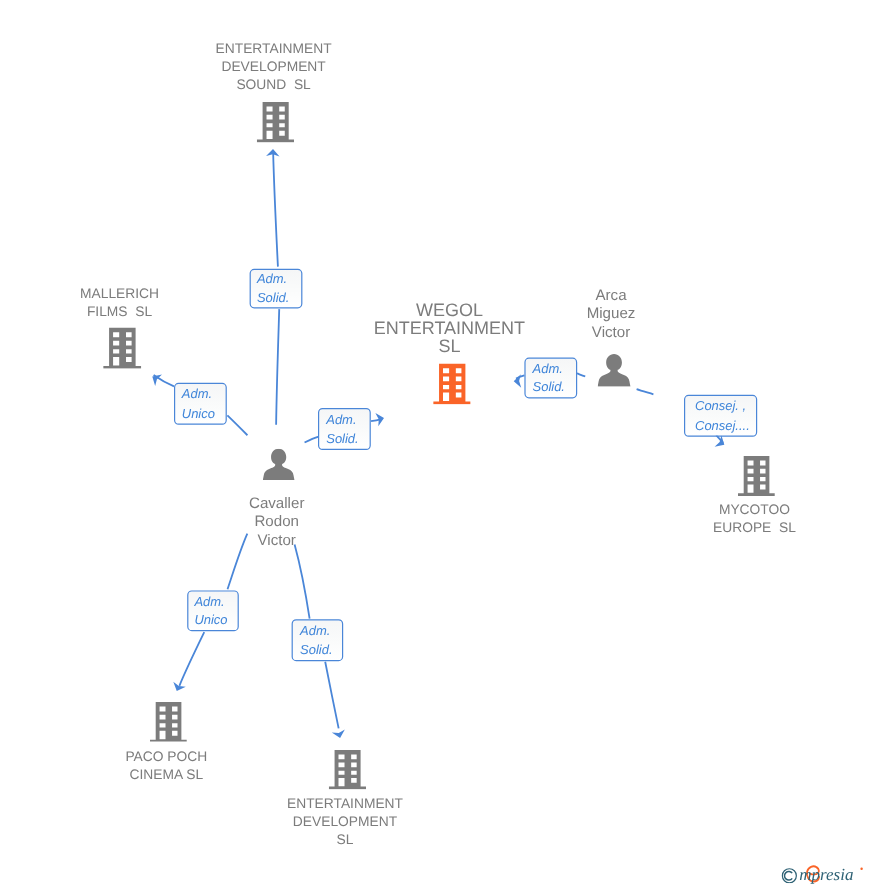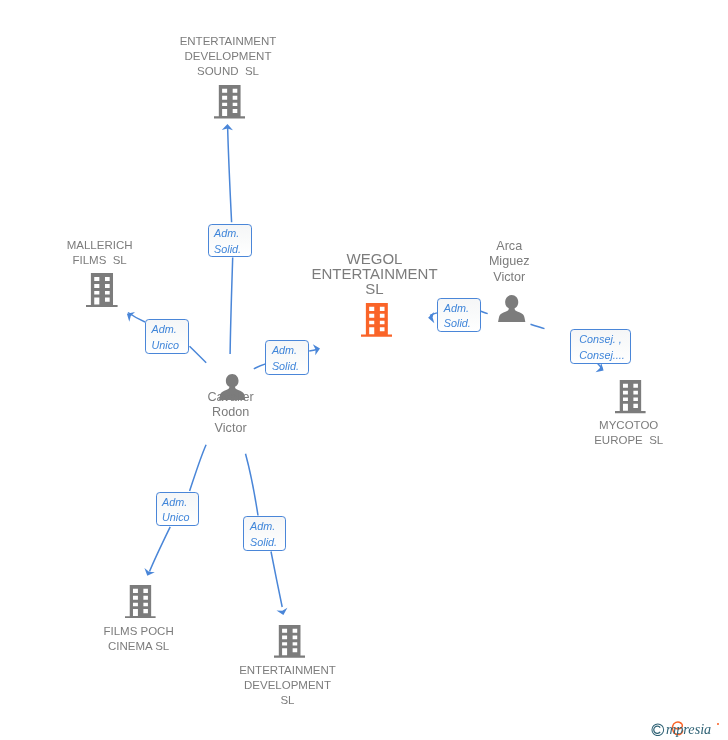--- a/index.html
+++ b/index.html
@@ -92,29 +92,29 @@
         <svg width="30.6" height="33.3" viewBox="0 0 100 100" preserveAspectRatio="none" class="node-icon" style="left: 615.2px; top: 380.4px;">
           <path d="M15.51 0 H85.48 V93.37 H100 V100 H0 V93.37 H15.51 ZM26.07 11.45 H42.24 V23.49 H26.07 Z M60.07 11.45 H74.92 V23.49 H60.07 ZM26.07 31.93 H42.24 V43.67 H26.07 Z M60.07 31.93 H74.92 V43.67 H60.07 ZM26.07 52.71 H42.24 V62.95 H26.07 Z M60.07 52.71 H74.92 V62.95 H60.07 ZM26.07 71.39 H42.24 V92.17 H26.07 Z M60.07 71.39 H74.92 V83.73 H60.07 Z" fill="#7c7c7c" fill-rule="evenodd"></path>
         </svg>
         <div class="node-label" style="left: 508.7px; top: 418.2px; width: 240px;">MYCOTOO
 EUROPE  SL</div>
       </div>
       <div class="node">
         <svg width="26.4" height="26.2" viewBox="0 0 100 100" preserveAspectRatio="none" class="node-icon" style="left: 219.3px; top: 374.1px;">
           <path d="M50 0 C63.5 0 74 11 74 26 C74 41 65 51 50 51 C35 51 26 41 26 26 C26 11 36.5 0 50 0 ZM39 30 H61 V52 C61 57 70 60 80 64 C90 68 95.5 74 96.8 83 L100 100 H0 L3.2 83 C4.5 74 10 68 20 64 C30 60 39 57 39 52 Z" fill="#7c7c7c" fill-rule="nonzero"></path>
         </svg>
-        <div class="node-label person" style="left: 110.6px; top: 390px; width: 240px;">Cavaller
+        <div class="node-label person" style="left: 110.6px; top: 412px; width: 240px;">Cavaller
 Rodon
 Victor</div>
       </div>
       <div class="node">
         <svg width="30.6" height="33.6" viewBox="0 0 100 100" preserveAspectRatio="none" class="node-icon" style="left: 125.2px; top: 584.9px;">
           <path d="M15.51 0 H85.48 V93.37 H100 V100 H0 V93.37 H15.51 ZM26.07 11.45 H42.24 V23.49 H26.07 Z M60.07 11.45 H74.92 V23.49 H60.07 ZM26.07 31.93 H42.24 V43.67 H26.07 Z M60.07 31.93 H74.92 V43.67 H60.07 ZM26.07 52.71 H42.24 V62.95 H26.07 Z M60.07 52.71 H74.92 V62.95 H60.07 ZM26.07 71.39 H42.24 V92.17 H26.07 Z M60.07 71.39 H74.92 V83.73 H60.07 Z" fill="#7c7c7c" fill-rule="evenodd"></path>
         </svg>
-        <div class="node-label" style="left: 18.6px; top: 623.8px; width: 240px;">FILMS POCH
+        <div class="node-label" style="left: 18.6px; top: 623.8px; width: 240px;">PACO POCH
 CINEMA SL</div>
       </div>
       <div class="node">
         <svg width="31" height="32.7" viewBox="0 0 100 100" preserveAspectRatio="none" class="node-icon" style="left: 273.8px; top: 625.4px;">
           <path d="M15.51 0 H85.48 V93.37 H100 V100 H0 V93.37 H15.51 ZM26.07 11.45 H42.24 V23.49 H26.07 Z M60.07 11.45 H74.92 V23.49 H60.07 ZM26.07 31.93 H42.24 V43.67 H26.07 Z M60.07 31.93 H74.92 V43.67 H60.07 ZM26.07 52.71 H42.24 V62.95 H26.07 Z M60.07 52.71 H74.92 V62.95 H60.07 ZM26.07 71.39 H42.24 V92.17 H26.07 Z M60.07 71.39 H74.92 V83.73 H60.07 Z" fill="#7c7c7c" fill-rule="evenodd"></path>
         </svg>
         <div class="node-label" style="left: 167.5px; top: 663.3px; width: 240px;">ENTERTAINMENT
 DEVELOPMENT
 SL</div>
       </div>

